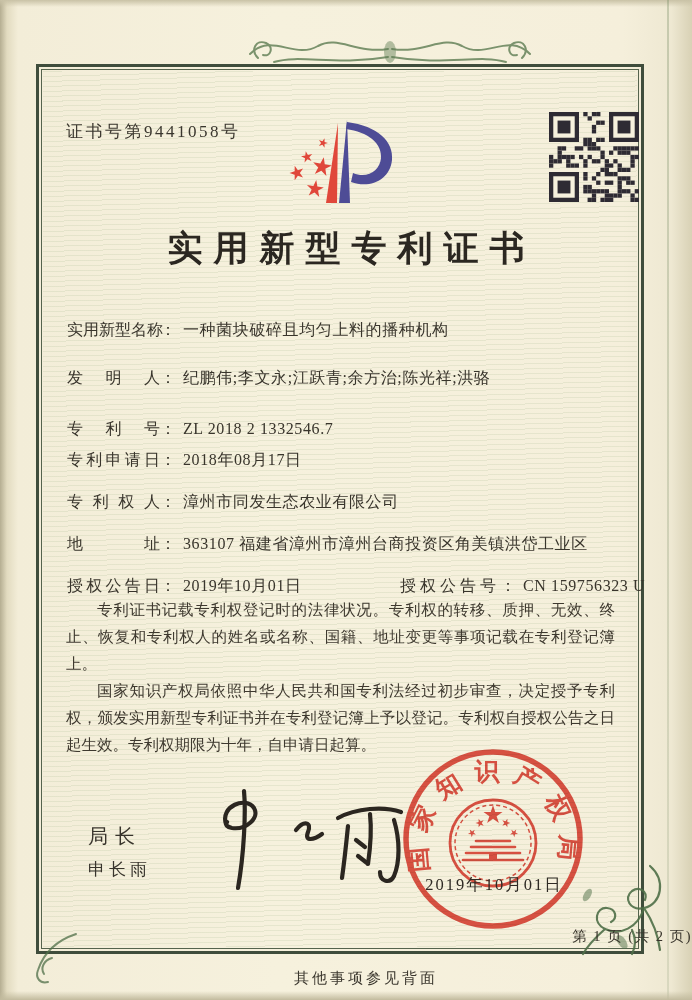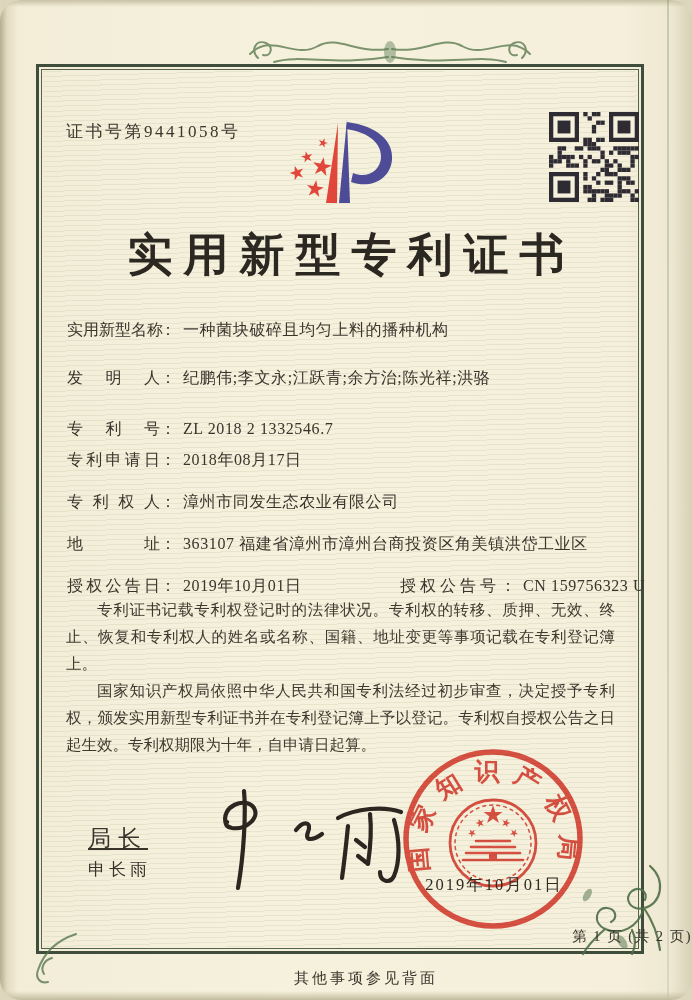--- a/index.html
+++ b/index.html
@@ -1,50 +1,50 @@
 <!DOCTYPE html>
 <html><head>
 <meta charset="utf-8">
 <style>
   html,body{margin:0;padding:0;background:#ddd6bd;}
   .cert{
     position:relative;width:692px;height:1000px;overflow:hidden;
     background:linear-gradient(90deg,#b5ae92 0,#e2dbc0 7px,#f3edd8 18px,#f6f1dd 40%,#f5efdb 90%,#eee8d2 97%,#d8d1b5 100%);
-    font-family:"Liberation Serif","DejaVu Serif",serif;color:#35312a;border-radius:21px;
+    font-family:"Liberation Serif","DejaVu Serif",serif;color:#35312a;
   }
   .cert::before{content:"";position:absolute;left:0;top:0;right:0;height:7px;
     background:linear-gradient(#c9c2a6,rgba(201,194,166,0));pointer-events:none;}
   .cert::after{content:"";position:absolute;left:0;bottom:0;right:0;height:9px;
     background:linear-gradient(rgba(180,172,148,0),#c2bb9e);pointer-events:none;}
   .fold{position:absolute;top:0;right:23px;width:2px;height:100%;
     background:linear-gradient(rgba(104,128,86,.30),rgba(104,128,86,.16));}
   
   .frame{position:absolute;left:36px;top:64px;width:608px;height:890px;
     border:3px solid #3f4d3c;box-sizing:border-box;}
   .frame .inner-rule{position:absolute;inset:2px;border:1px solid #55634d;}
   .frame .guilloche{position:absolute;inset:4px;
     background:repeating-linear-gradient(178.5deg,rgba(122,156,102,.13) 0 1px,rgba(122,156,102,0) 1px 5px);}
   .cert-no{position:absolute;left:66px;top:120px;font-size:17px;letter-spacing:2.5px;color:#3a362e;}
   .logo{position:absolute;left:270px;top:110px;}
   .qr{position:absolute;left:549px;top:112px;}
   .title{position:absolute;left:0;top:225px;width:100%;box-sizing:border-box;
-    text-align:center;font-size:45px;font-weight:600;letter-spacing:11px;padding-left:11px;color:#2b2721;}
+    text-align:center;font-size:35px;font-weight:600;letter-spacing:11px;padding-left:11px;color:#2b2721;}
   .fields{position:absolute;left:67px;top:320px;width:552px;font-size:16px;color:#39352c;}
   .frow{position:absolute;left:0;white-space:nowrap;}
   .frow.r1{top:0}.frow.r2{top:48px}.frow.r3{top:99px}.frow.r4{top:130px}
   .frow.r5{top:172px}.frow.r6{top:214px}.frow.r7{top:256px}
   .frow.g2{left:333px;top:256px}
   .lab{display:inline-block;width:93px;text-align:justify;text-align-last:justify;}
   .lab2{display:inline-block;letter-spacing:4px;}
   .colon{margin-right:7px;}
   .val{letter-spacing:.6px;}
   .paras{position:absolute;left:66px;top:597px;width:549px;font-size:15.5px;
     line-height:1.74;text-align:justify;color:#3e392f;}
   .paras p{margin:0;text-indent:2em;}
-  .sig-title{position:absolute;left:88px;top:823px;font-size:23px;letter-spacing:7px;color:#38342c;text-decoration:underline;}
+  .sig-title{position:absolute;left:88px;top:823px;font-size:20px;letter-spacing:7px;color:#38342c;}
   .sig-name{position:absolute;left:88px;top:858px;font-size:17px;letter-spacing:4px;color:#38342c;}
   .sig-svg{position:absolute;left:198px;top:784px;}
   .seal{position:absolute;left:398px;top:746px;width:192px;height:192px;
     mix-blend-mode:multiply;opacity:.94;}
   .seal-date{position:absolute;left:398px;top:874px;width:192px;text-align:center;
     font-size:16.5px;letter-spacing:2px;color:#2e2a24;z-index:5;}
   .pagenum{position:absolute;left:0;top:927px;width:100%;text-align:right;
     font-size:14.5px;letter-spacing:1.5px;color:#39352c;}
   .backnote{position:absolute;left:0;top:969px;width:100%;text-align:center;
     font-size:15px;letter-spacing:3px;color:#3b372e;margin-left:20px;}

